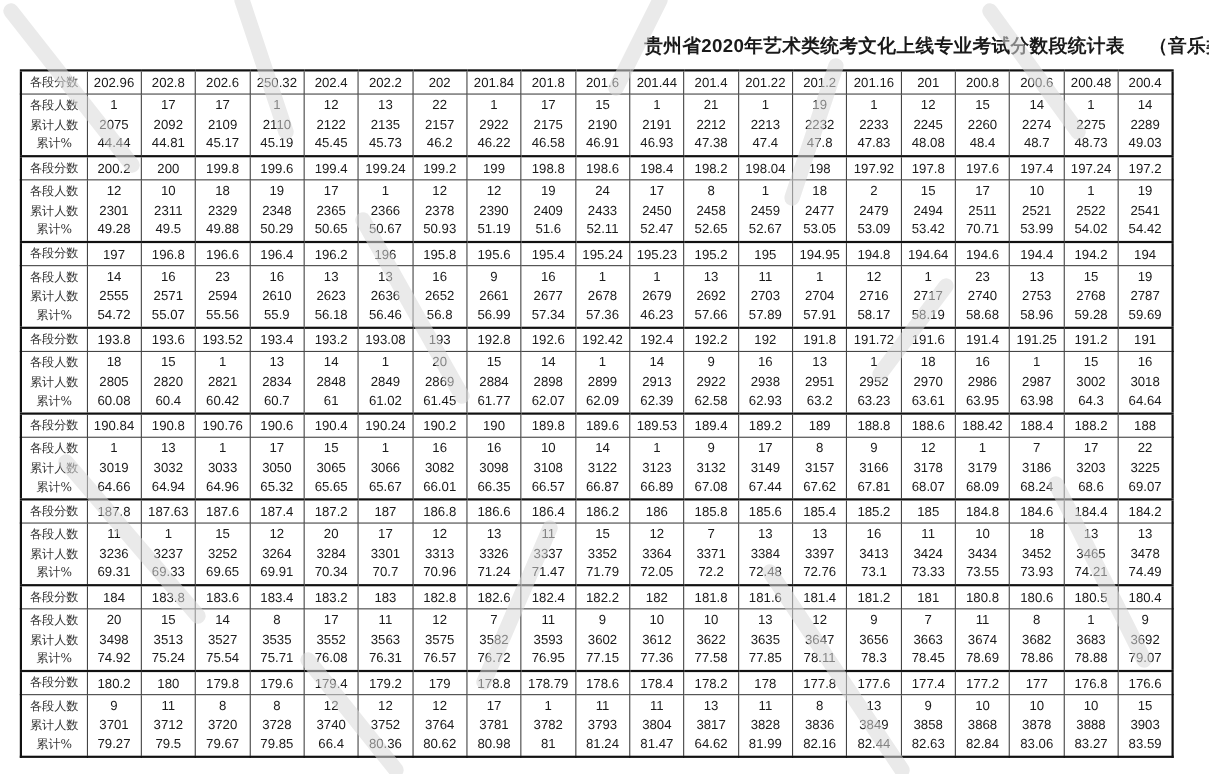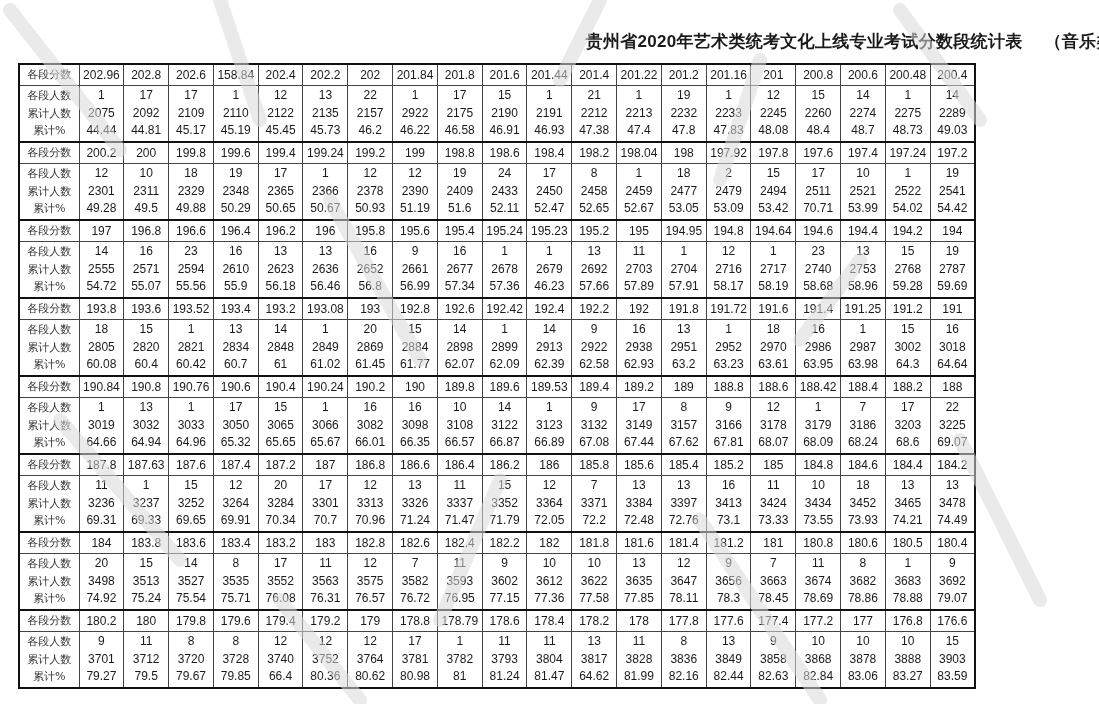--- a/index.html
+++ b/index.html
@@ -1,19 +1,19 @@
 <!DOCTYPE html>
 <html><head>
 <meta charset="utf-8">
 <style>
   html, body { margin: 0; padding: 0; background: #ffffff; }
   body { width: 1099px; height: 704px; position: relative; overflow: hidden; font-family: "Liberation Sans", "DejaVu Sans", sans-serif; color: #1a1a1a; }
   .title { position: absolute; top: 30px; left: 0; width: 1099px; text-align: right; font-size: 17px; font-weight: bold; letter-spacing: 0.3px; padding-left: 32px; }
   .title .sub { margin-left: 22px; }
-  .tbl { position: absolute; left: 18px; top: 63px; width: 958px; border-collapse: collapse; table-layout: fixed; }
+  .tbl { position: absolute; left: 18px; top: 63px; width: 1049px; border-collapse: collapse; table-layout: fixed; }
   .tbl td { border: 1px solid #444; text-align: center; font-size: 12px; padding: 0; line-height: 18px; }
   .tbl col.lab { width: 60px; }
   .tbl tr.hdr td { height: 20px; border-top: 2px solid #111; }
   .tbl tr.dat td { height: 55px; vertical-align: middle; }
   .tbl td.label { font-family: "DejaVu Serif", "Liberation Serif", serif; font-size: 11px; color: #333; }
   .tbl td .ln { display: block; line-height: 17.5px; }
   .tbl { border: 2px solid #111; }
   .wm { position: absolute; inset: 0; pointer-events: none; }
 </style>
 </head>
@@ -46,21 +46,21 @@
       <col>
       <col>
       <col>
     </colgroup>
   <tbody id="tbody">
       <tr class="hdr">
         <td class="label">各段分数</td>
         <td>202.96</td>
         <td>202.8</td>
         <td>202.6</td>
-        <td>158.84</td>
+        <td>250.32</td>
         <td>202.4</td>
         <td>202.2</td>
         <td>202</td>
         <td>201.84</td>
         <td>201.8</td>
         <td>201.6</td>
         <td>201.44</td>
         <td>201.4</td>
         <td>201.22</td>
         <td>201.2</td>

